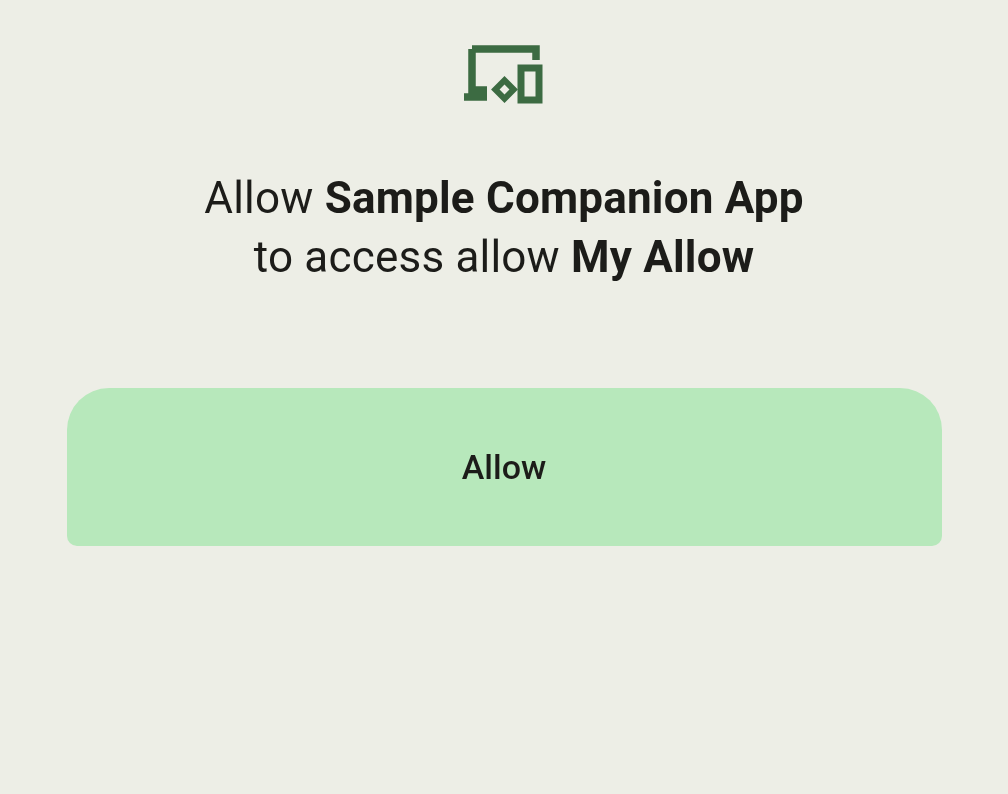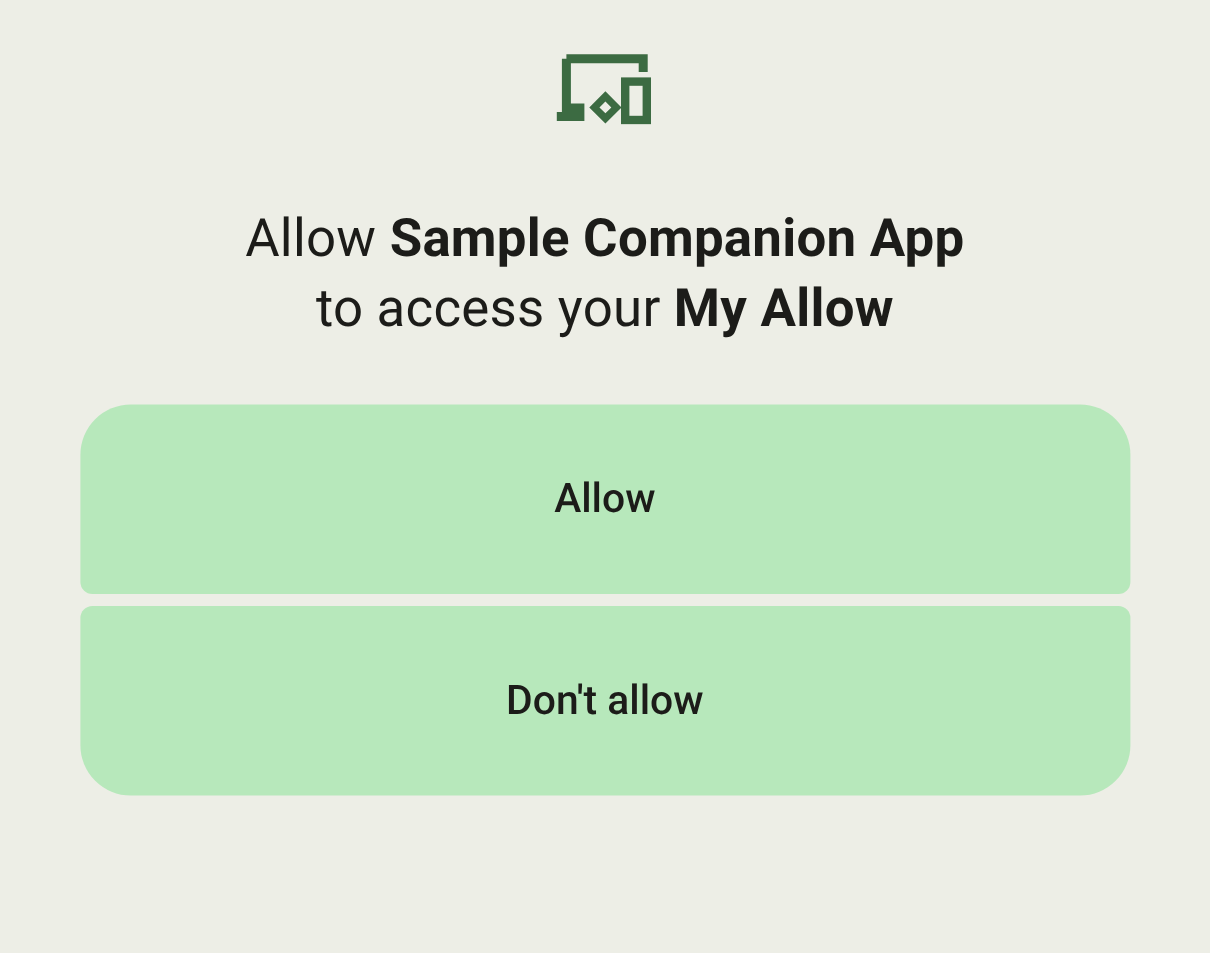--- a/index.html
+++ b/index.html
@@ -24,21 +24,21 @@
     .icon-wrap svg {
       display: block;
     }
     .title {
       text-align: center;
       font-size: 44px;
       line-height: 1.35;
       font-weight: 400;
       letter-spacing: 0.2px;
       color: #1c1c19;
-      margin-bottom: 49px;
+      margin-bottom: 100px;
     }
     .title .bold {
       font-weight: 700;
     }
     .buttons {
       width: 875px;
       display: flex;
       flex-direction: column;
       gap: 10px;
     }
@@ -75,19 +75,18 @@
     <path d="M11 7 H75 V18 M11 7 V48 H26 M3 55 H26" stroke="#3c6b42" stroke-width="7.5" stroke-linecap="butt" fill="none"></path>
 
     <rect x="60" y="26" width="18" height="32" stroke="#3c6b42" stroke-width="7" fill="none"></rect>
 
     <rect x="37" y="41" width="13" height="13" transform="rotate(45 43.5 47.5)" stroke="#3c6b42" stroke-width="6" fill="none"></rect>
   </svg>
 </div>
 
 <div class="title">
   <span>Allow </span><span class="bold">Sample Companion App</span><br>
-  <span>to access your </span><span class="bold">My Allow</span>
+  <span>to access allow </span><span class="bold">My Allow</span>
 </div>
 
 <div class="buttons">
   <button class="btn top">Allow</button>
-  <button class="btn bottom">Don't allow</button>
 </div>
 
 </body></html>

